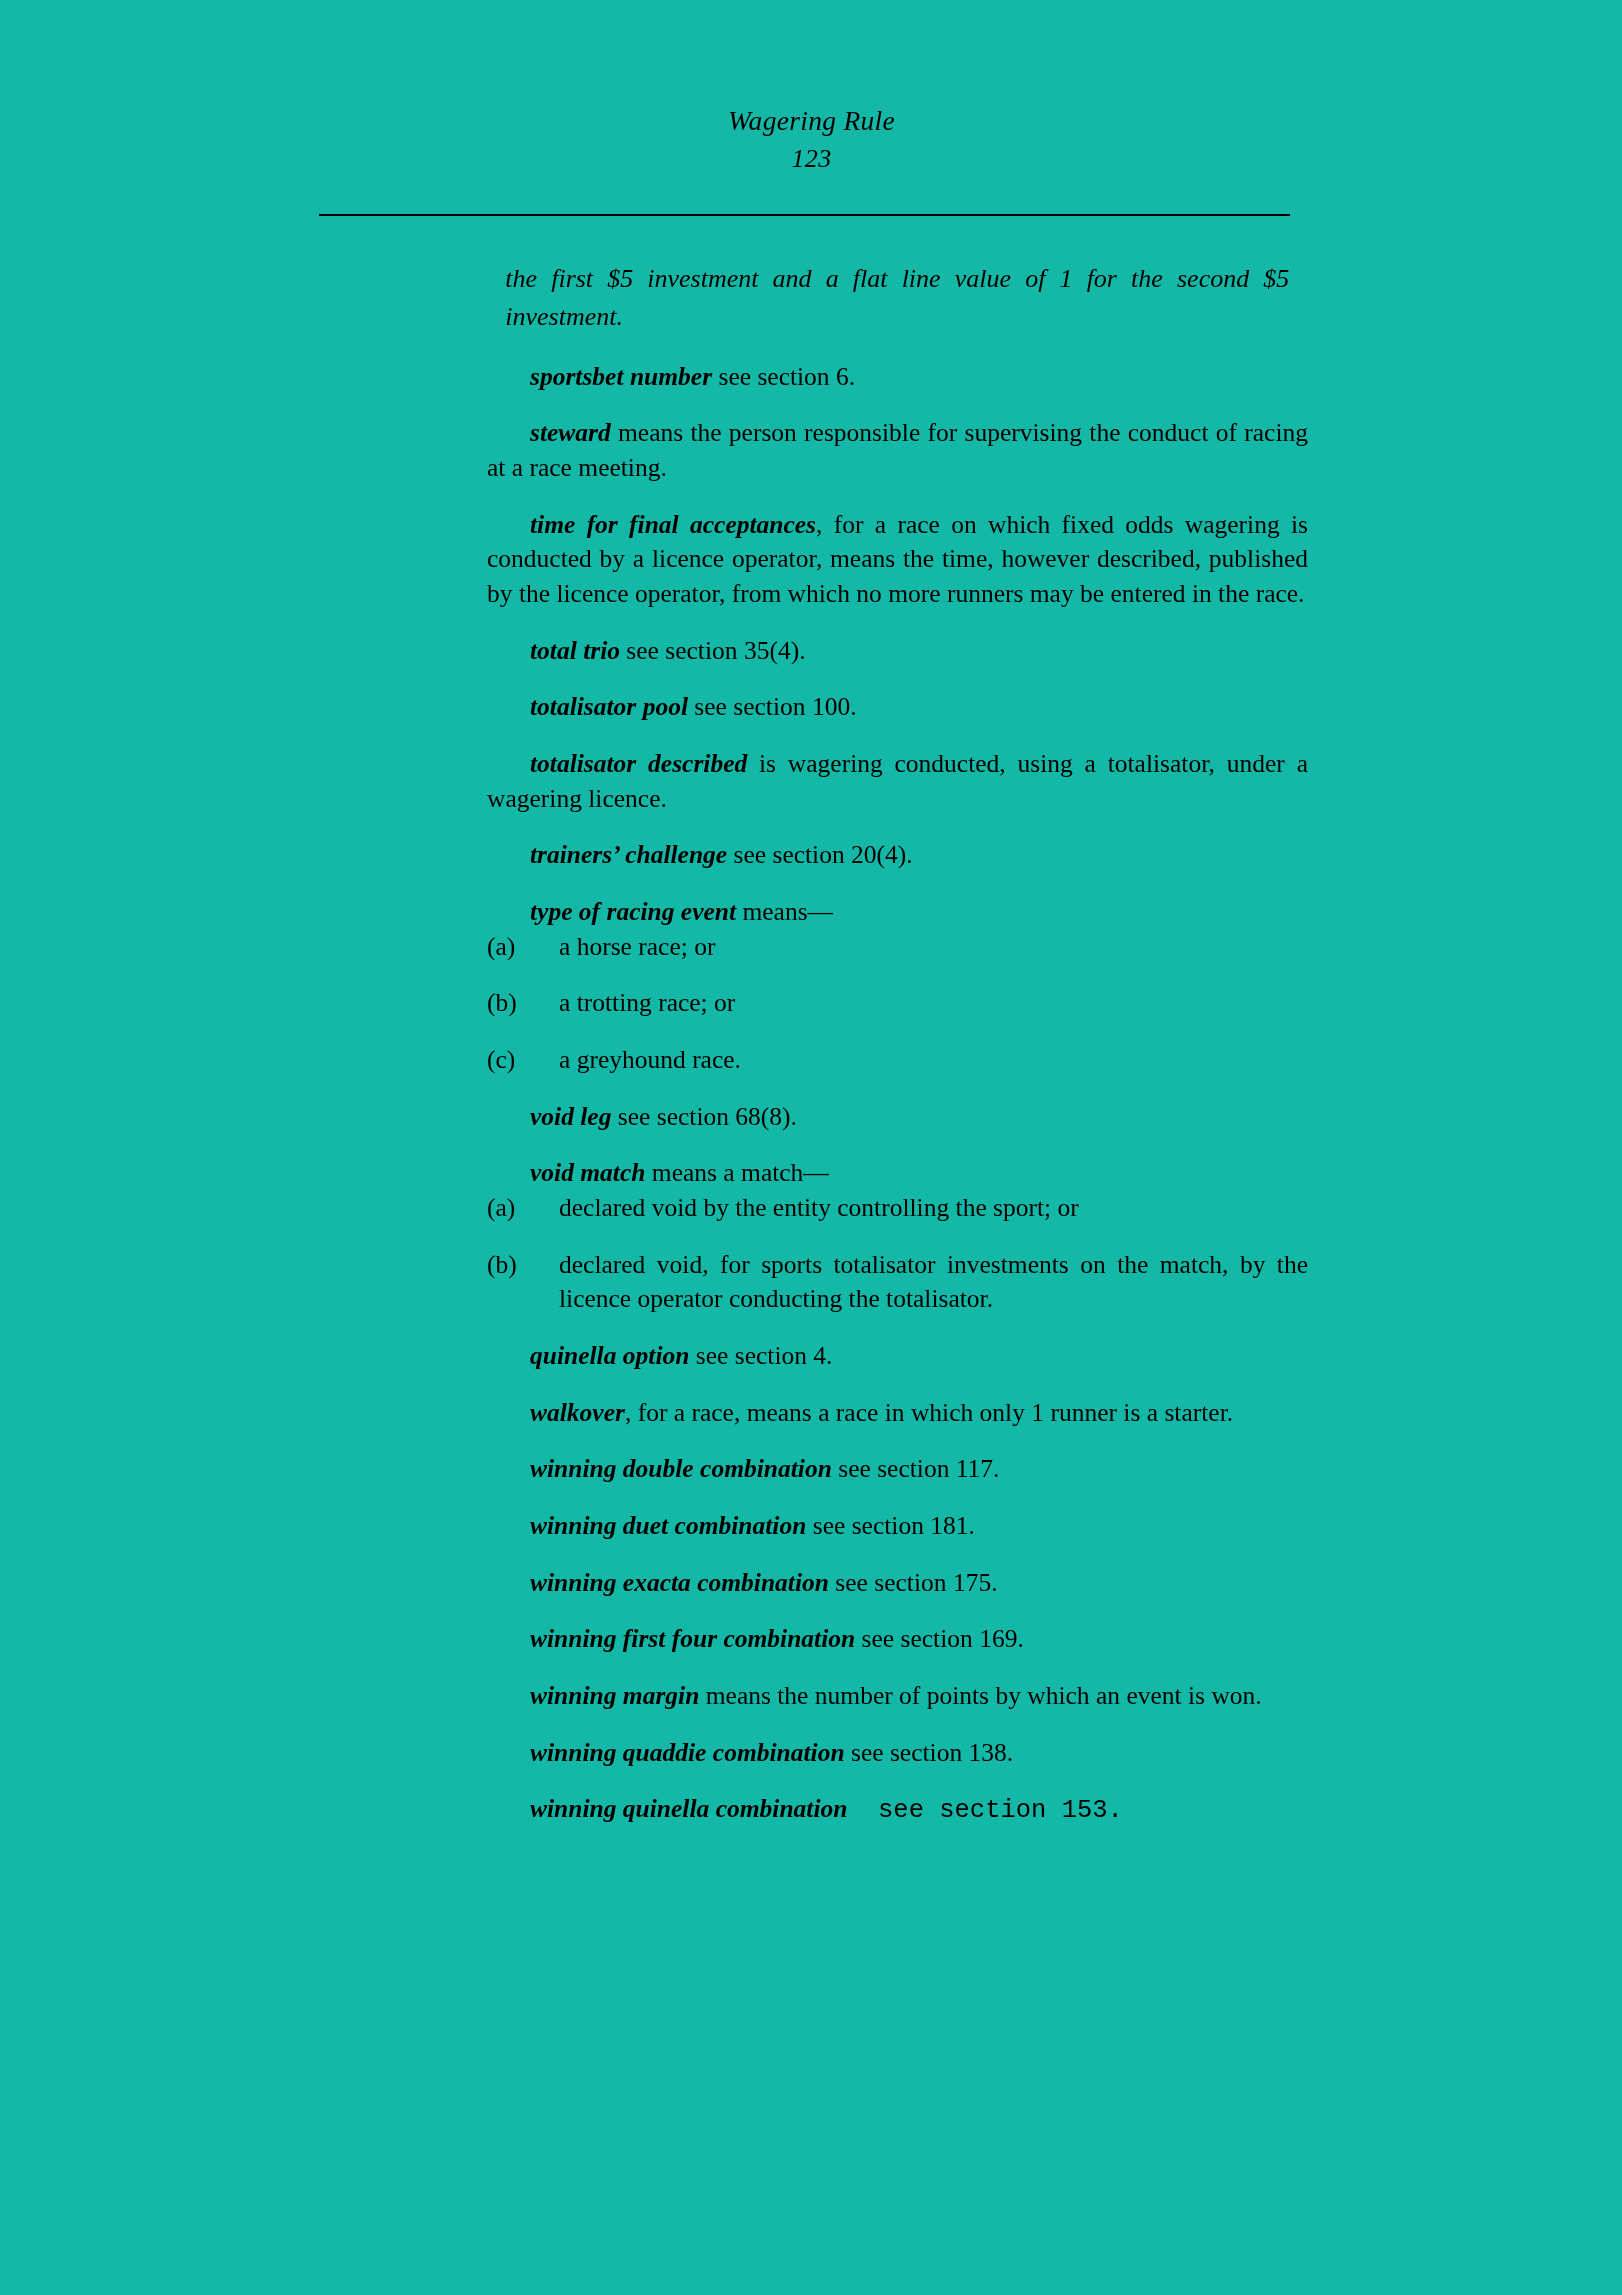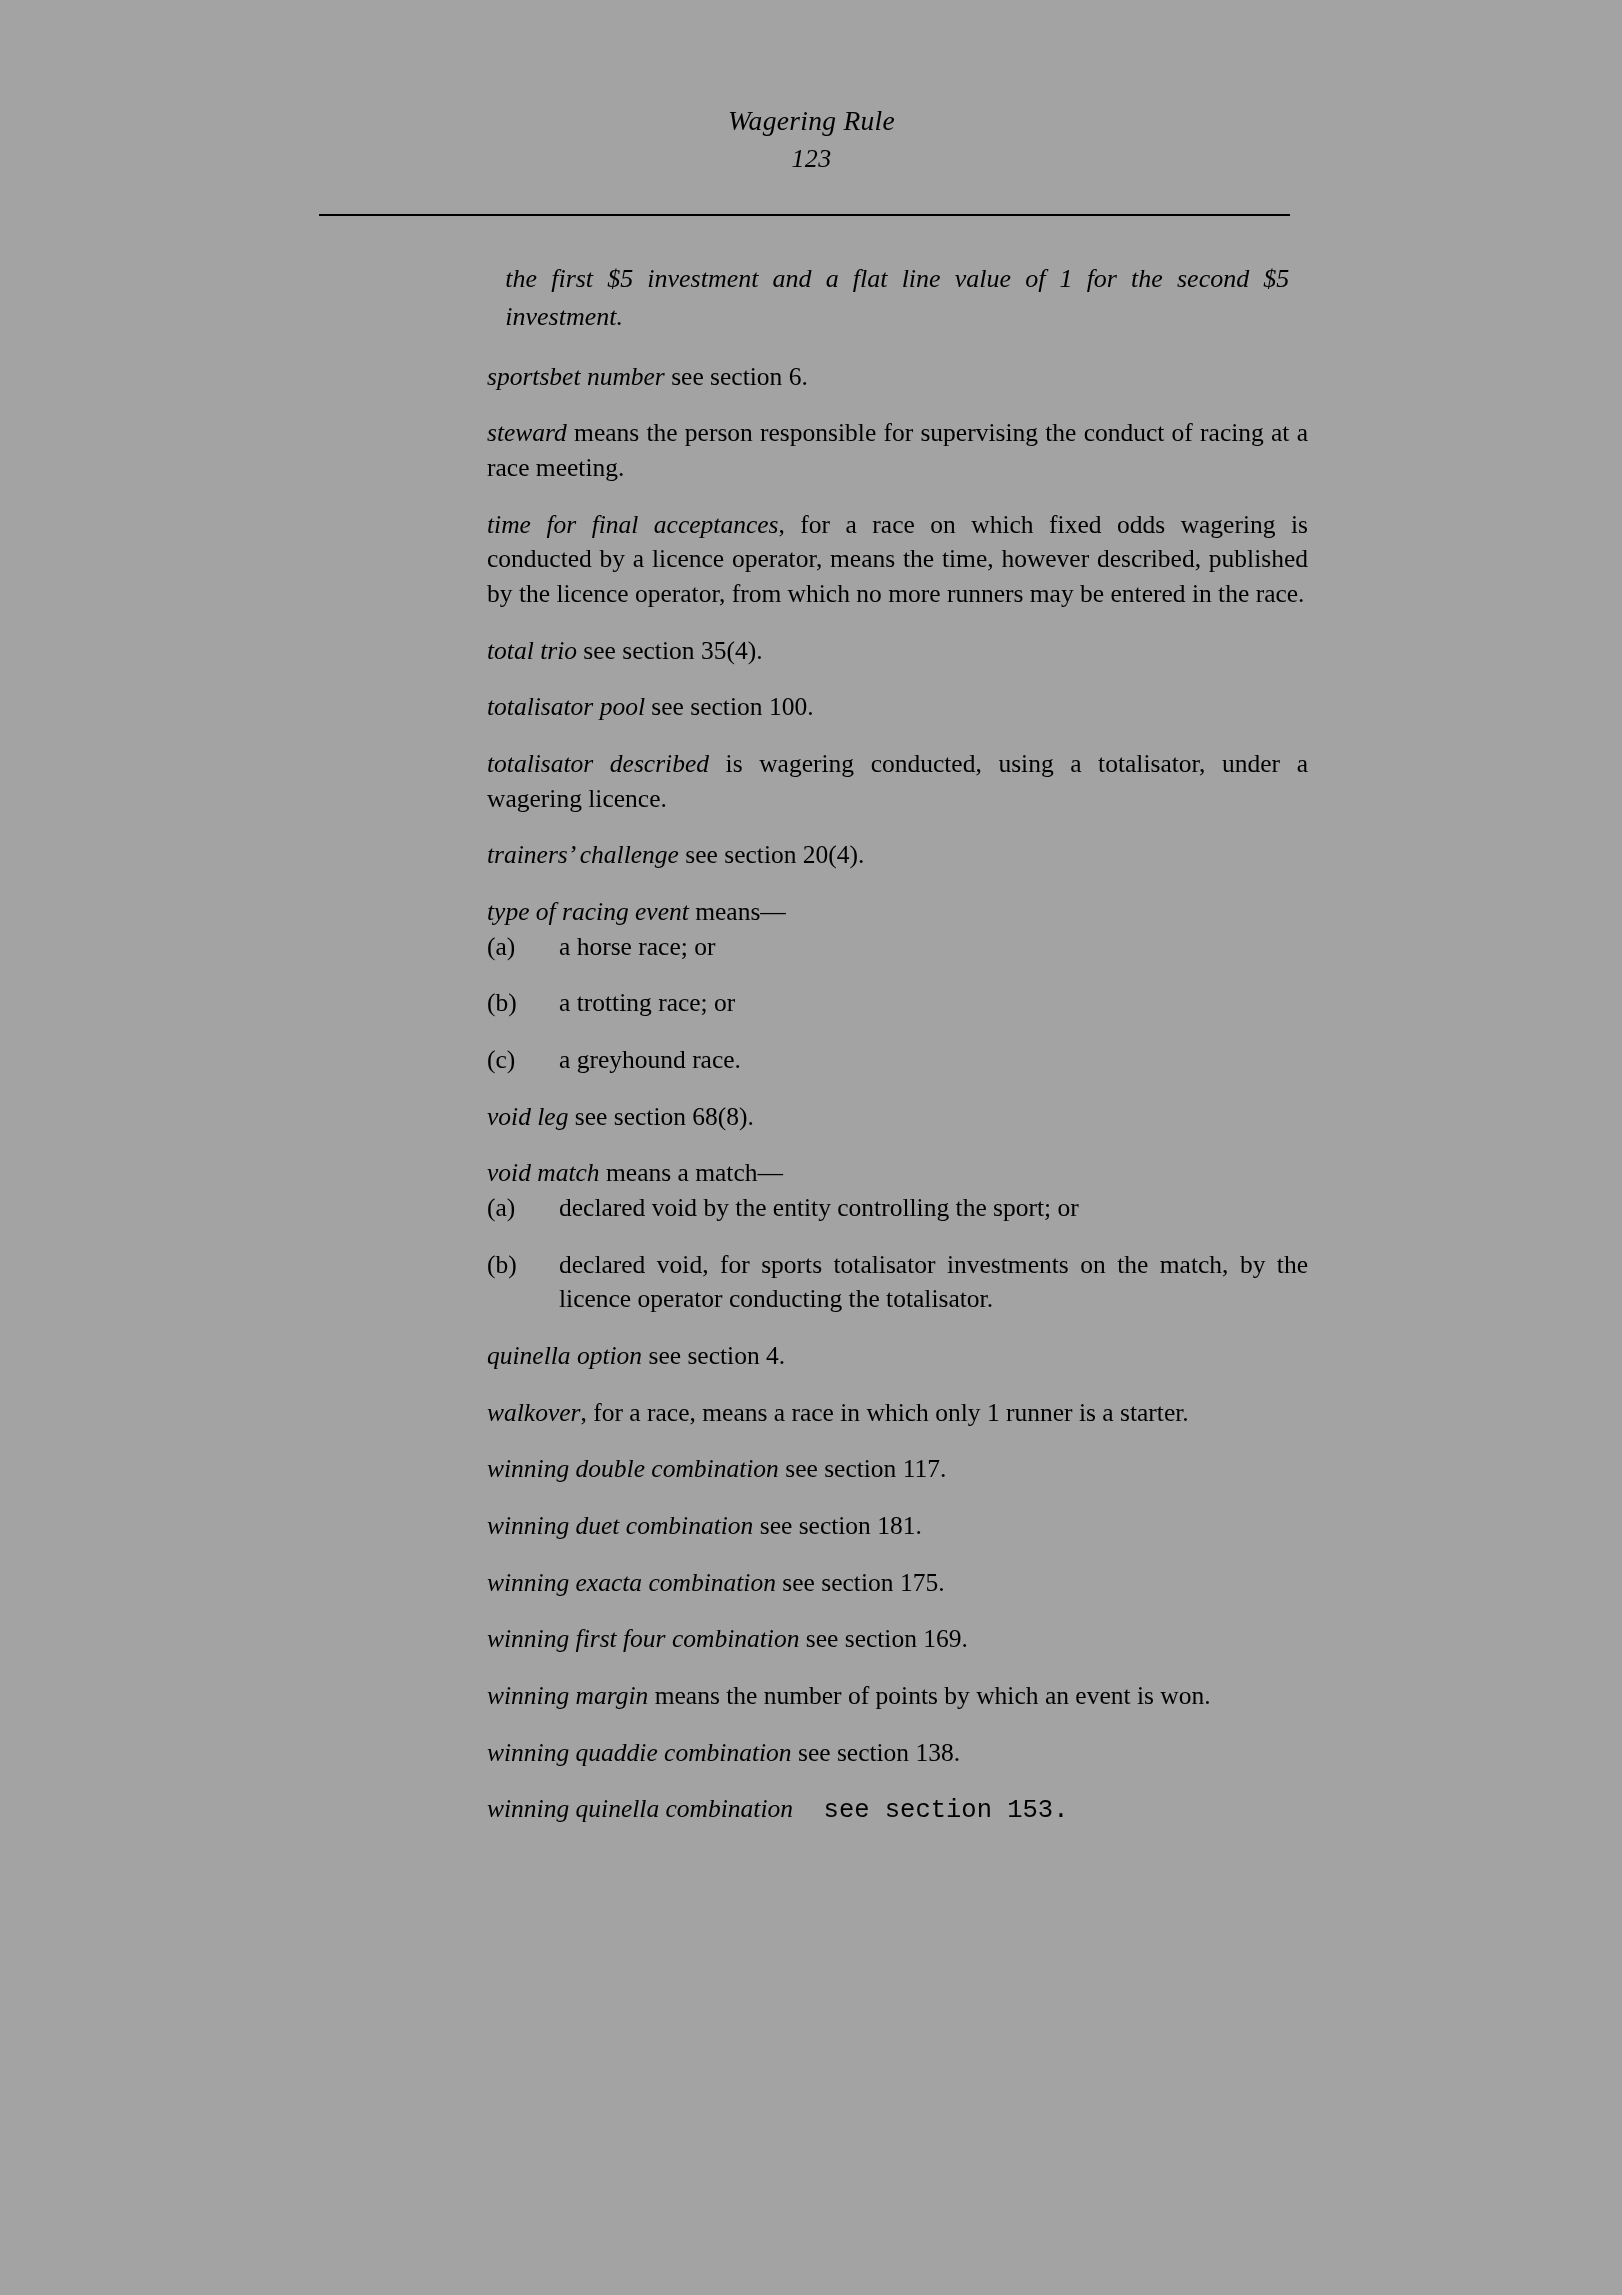--- a/index.html
+++ b/index.html
@@ -4,21 +4,21 @@
 <style>
   html, body {
     margin: 0;
     padding: 0;
     background: #ffffff;
   }
   .page {
     position: relative;
     width: 1623px;
     height: 2295px;
-    background: #a3a3a3;
+    background: #14b8a6;
     font-family: "Liberation Serif", "DejaVu Serif", serif;
     color: #000000;
     overflow: hidden;
   }
 
   
   .header {
     position: absolute;
     left: 0;
     top: 105px;
@@ -70,22 +70,23 @@
   
   .defn {
     font-size: 25.5px;
     line-height: 1.36;
     text-align: justify;
     text-justify: inter-word;
     margin: 0 0 22px 0;
   }
   .defn:last-child { margin-bottom: 0; }
   .defn > .term {
-    font-weight: normal;
+    font-weight: bold;
     font-style: italic;
+    margin-left: 43px;
   }
 
   
   .defn.short { text-align: left; }
 
   
   .item {
     font-size: 25.5px;
     line-height: 1.36;
     text-align: justify;

